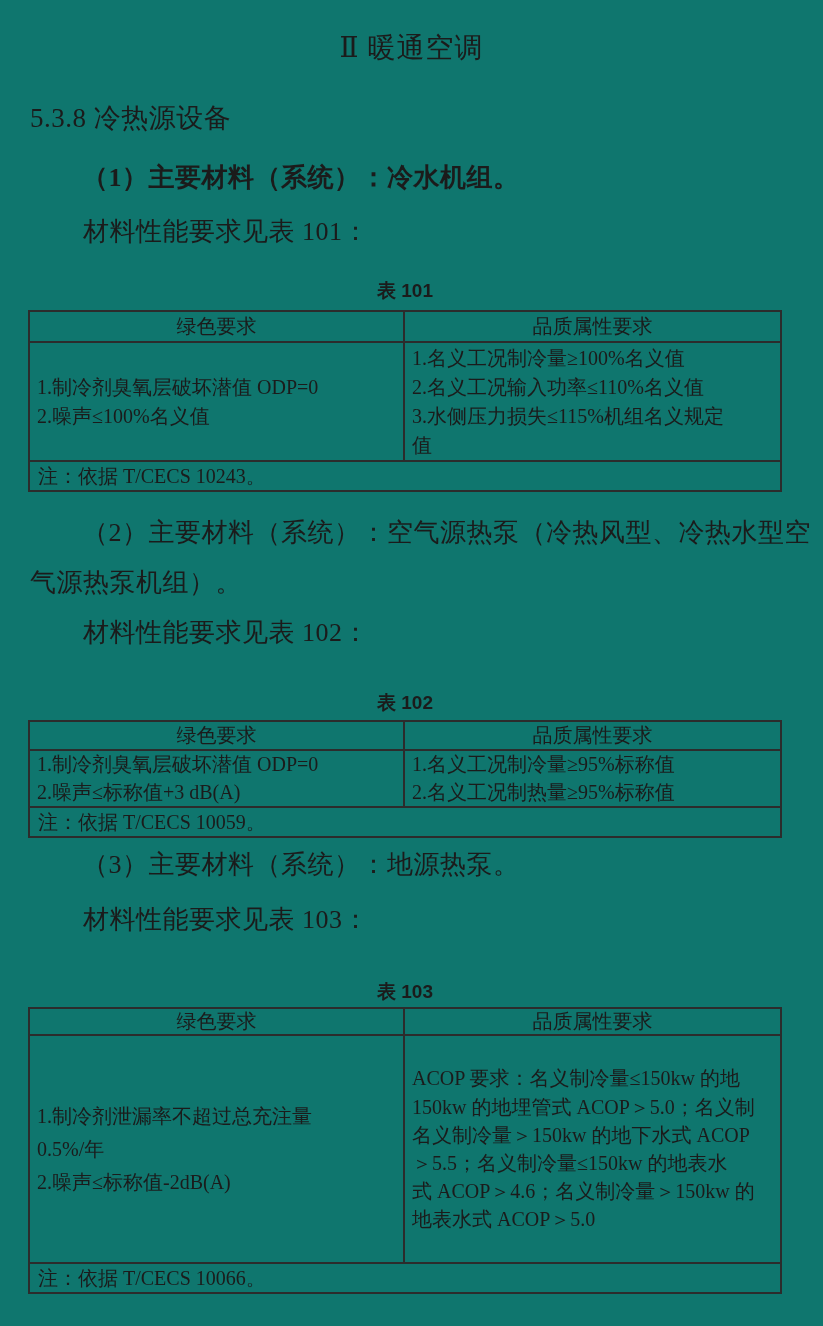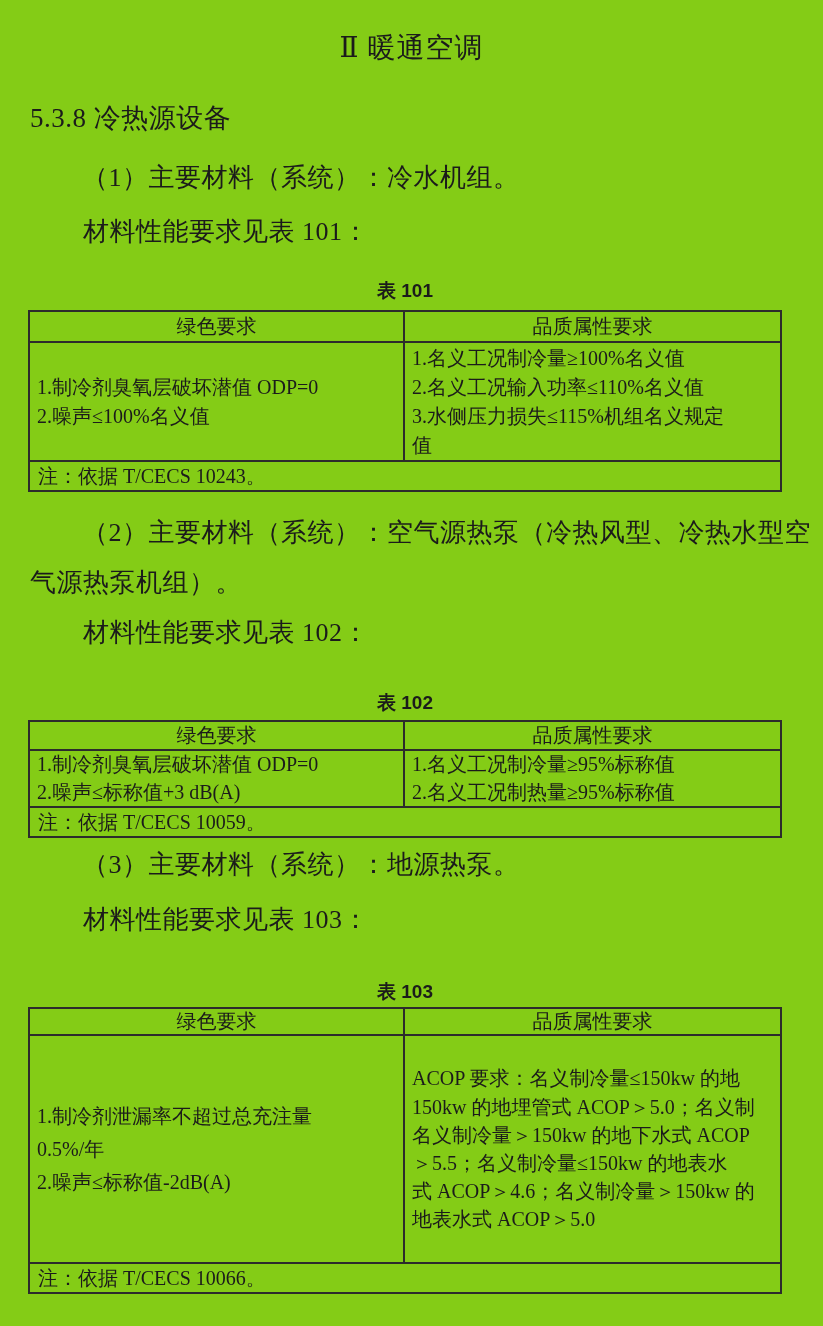--- a/index.html
+++ b/index.html
@@ -1,19 +1,19 @@
 <!DOCTYPE html>
 <html><head>
 <meta charset="utf-8">
 <style>
   html,body{margin:0;padding:0;background:#ffffff;}
   .page{
     position:relative;
     width:823px;height:1326px;
-    background:#84cc16;
+    background:#0f766e;
     font-family:"Liberation Serif","DejaVu Serif",serif;
     color:#1b1b1b;
     overflow:hidden;
   }
   .abs{position:absolute;}
   .doc-title{
     left:0;right:0;top:28px;
     text-align:center;
     font-size:28px;line-height:40px;
     letter-spacing:1px;
@@ -25,21 +25,21 @@
     letter-spacing:0.5px;
     white-space:nowrap;
   }
   .para{
     left:30px;right:26px;
     font-size:26px;
     letter-spacing:0.5px;
   }
   .para .pline{white-space:nowrap;}
   .para .pline.indent{padding-left:52px;}
-  .p1{top:158px;line-height:40px;}
+  .p1{top:158px;line-height:40px;font-weight:bold;}
   .p2{top:508px;line-height:50px;}
   .p3{top:847px;line-height:36px;}
   .ref{
     left:30px;
     font-size:26px;line-height:36px;
     letter-spacing:0.5px;
     padding-left:53px;
     white-space:nowrap;
   }
   .r1{top:214px;}

